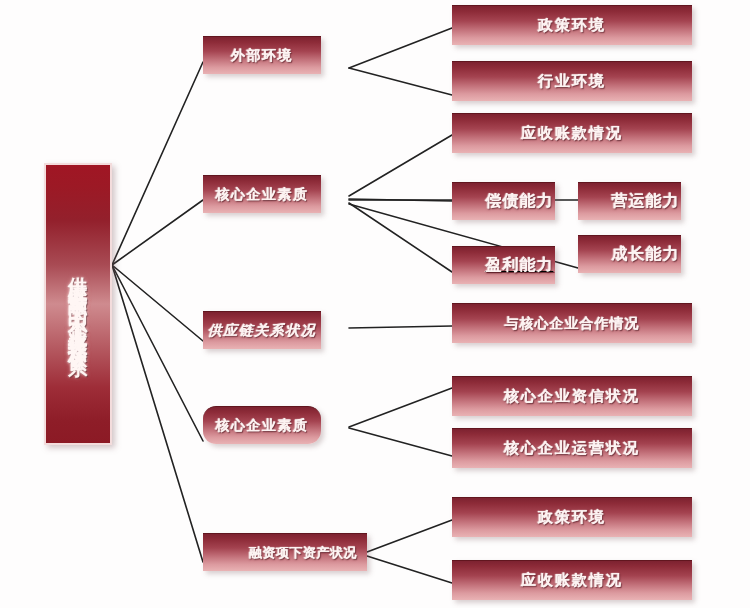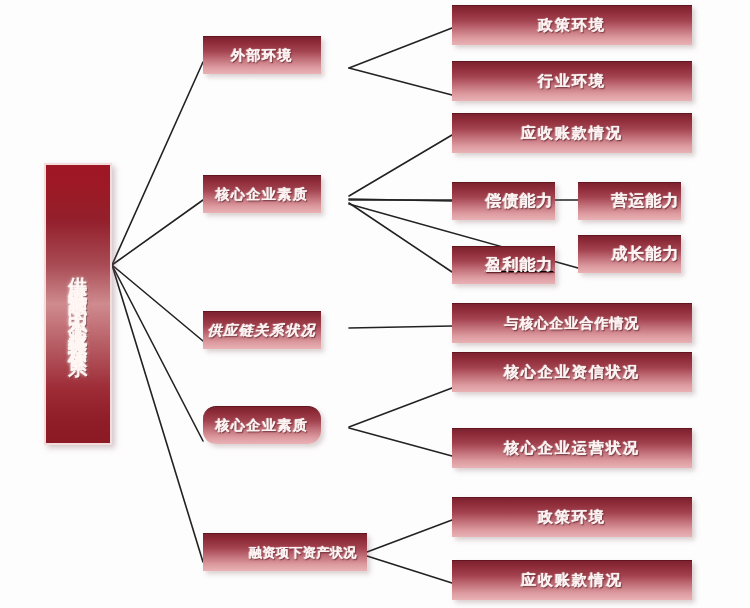--- a/index.html
+++ b/index.html
@@ -133,21 +133,21 @@
     height: 40px;
   }
   .node-l2 .node-label {
     font-size: 15px;
     letter-spacing: 2px;
   }
 
   #node-policy-env       { top: 5px;   }
   #node-industry-env     { top: 61px;  }
   #node-basic-quality    { top: 113px; }
-  #node-core-credit      { top: 352px; }
+  #node-core-credit      { top: 376px; }
   #node-core-operating   { top: 428px; }
   #node-pledged-goods    { top: 497px; }
   #node-receivables      { top: 560px; }
 
   #node-cooperation      { top: 303px; }
   #node-cooperation .node-label { font-size: 14px; letter-spacing: 1px; }
 
   
   .node-l2-small {
     width: 103px;

